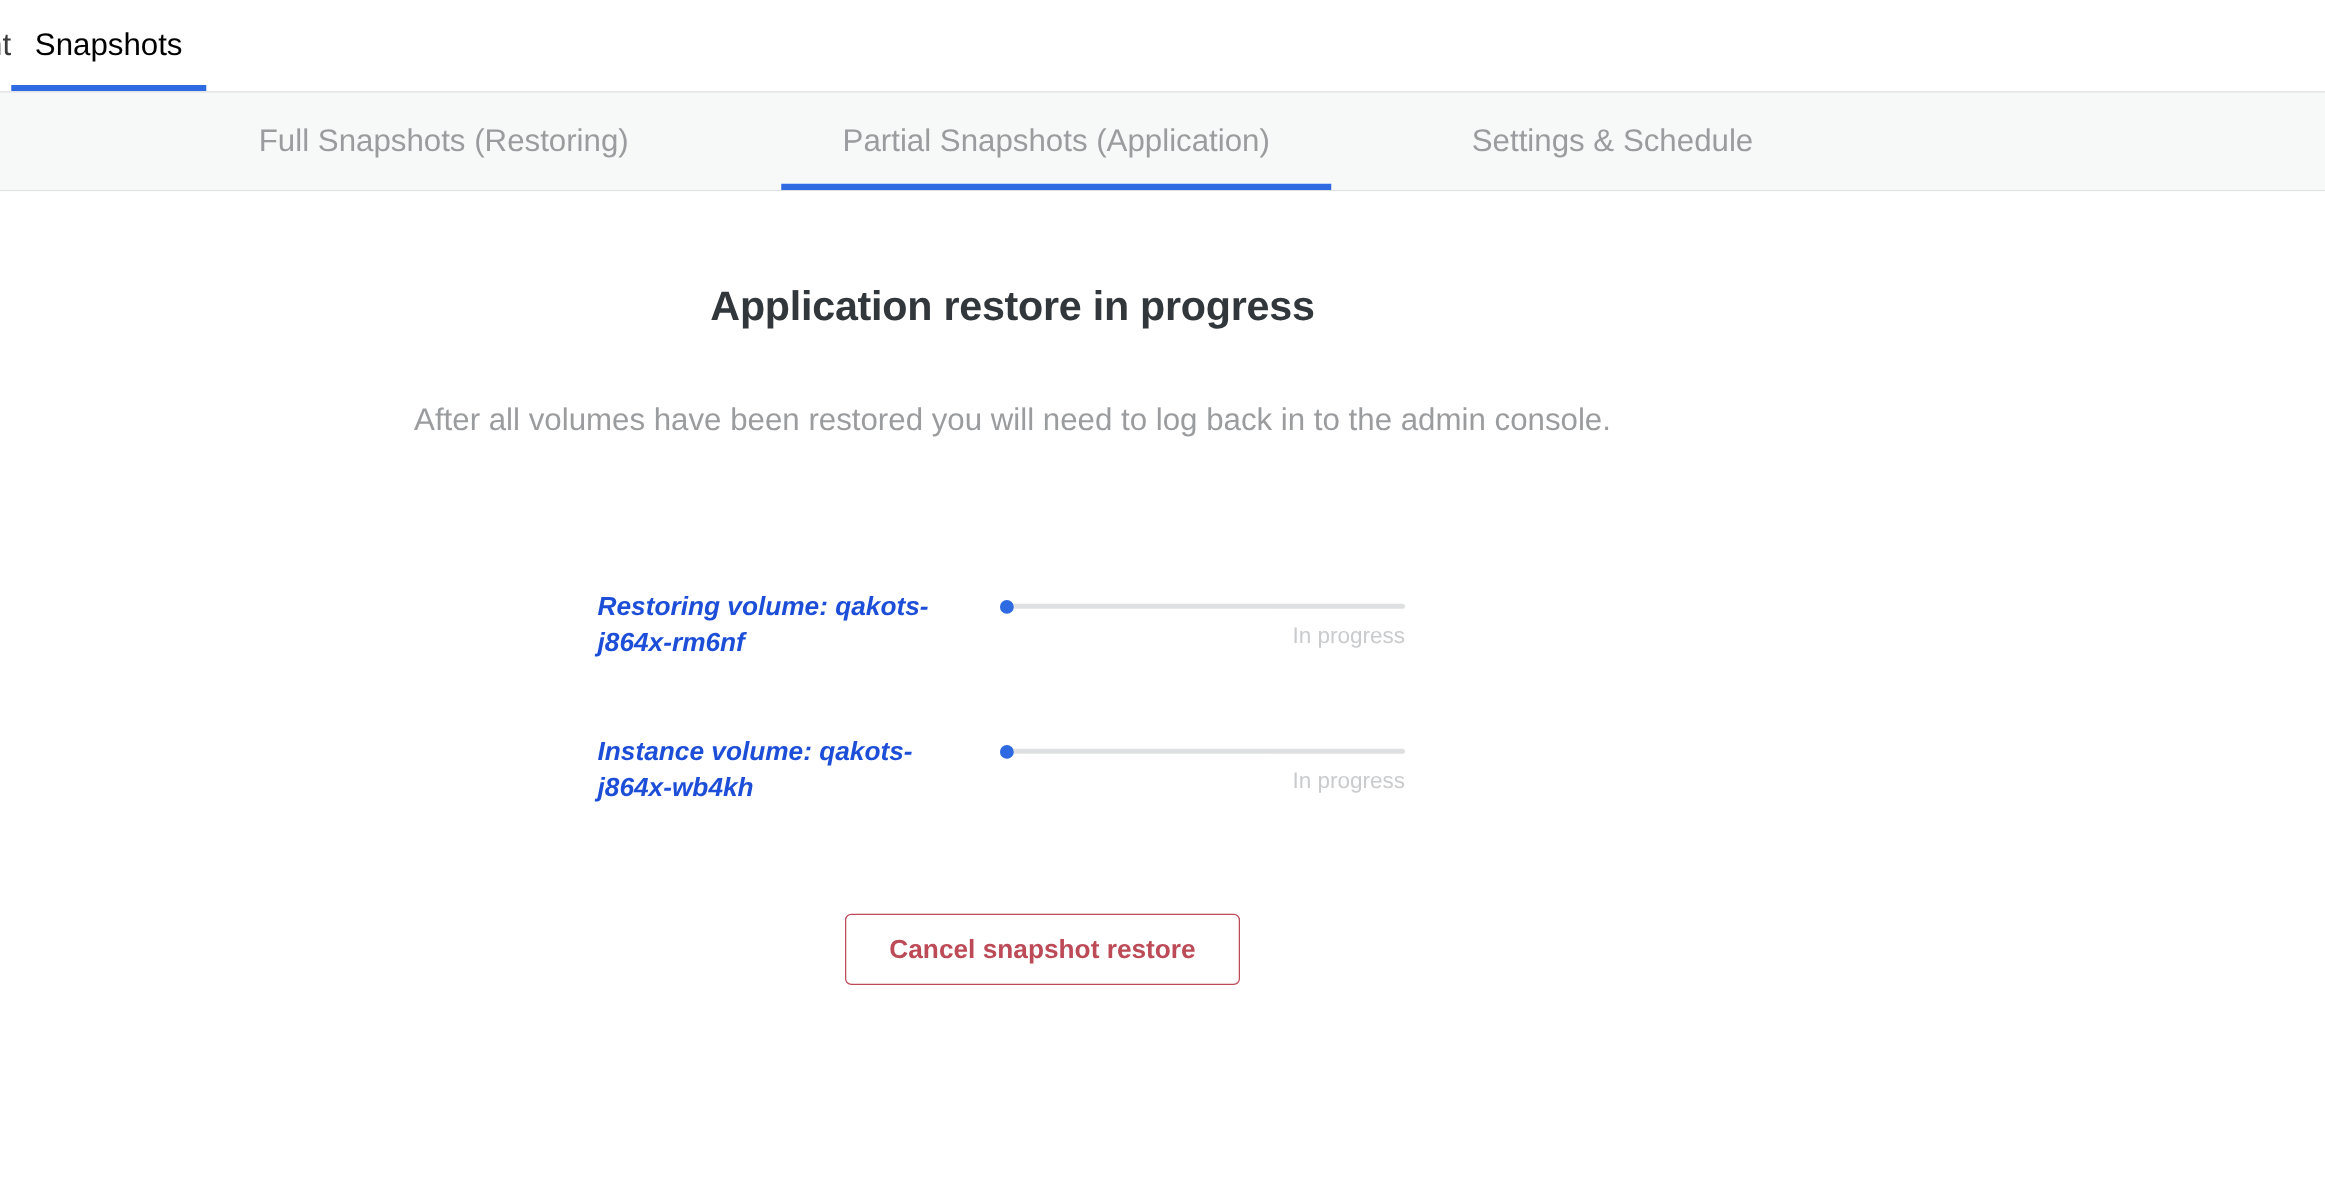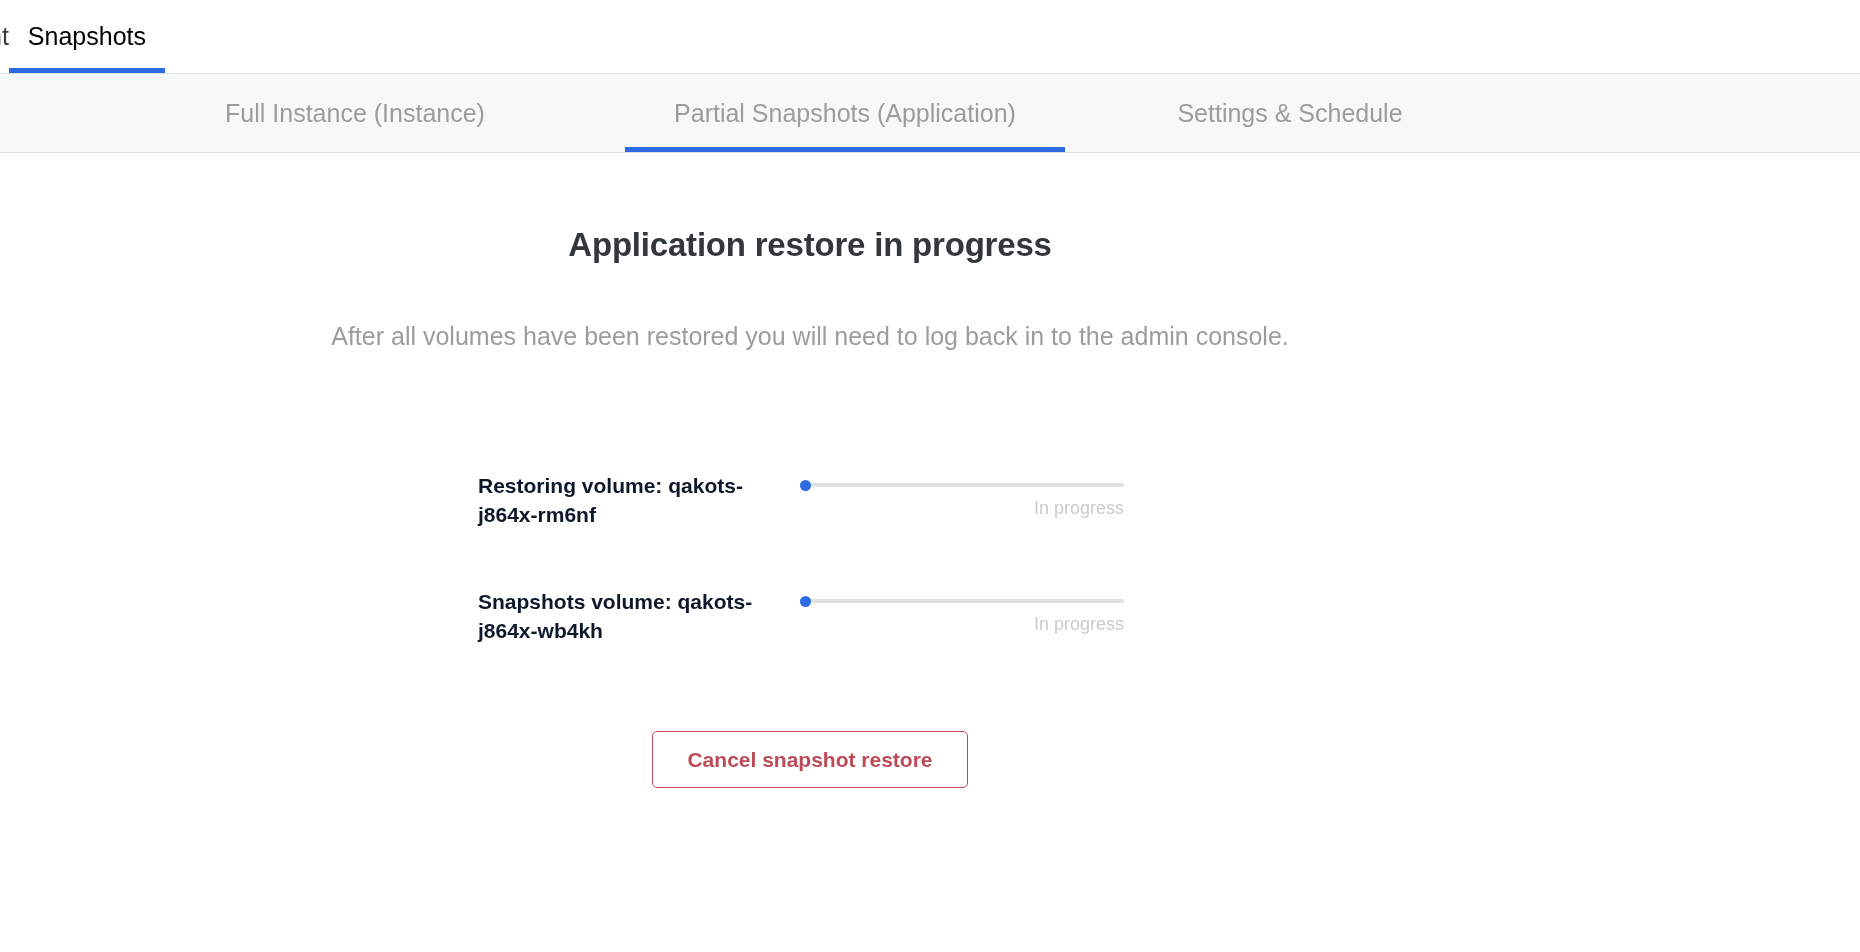--- a/index.html
+++ b/index.html
@@ -139,22 +139,23 @@
     position: relative;
     height: 116px;
   }
   .volume-label {
     position: absolute;
     left: 0;
     top: 0;
     width: 276px;
     font-size: 21px;
     font-weight: bold;
-    color: #0f172a;
+    color: #1d4ed8;
     line-height: 29px;
+    font-style: italic;
   }
   .volume-progress {
     position: absolute;
     left: 322px;
     top: 0;
     width: 324px;
   }
   .progress-track {
     position: relative;
     width: 324px;
@@ -182,20 +183,21 @@
   }
 
   
   .cancel-wrap {
     position: absolute;
     top: 578px;
     left: 0;
     width: 1620px;
     display: flex;
     justify-content: center;
+    padding-left: 24px;
   }
   .cancel-button {
     background: #ffffff;
     border: 1.5px solid #bc4a57;
     border-radius: 5px;
     color: #bc4a57;
     font-family: "Liberation Sans", sans-serif;
     font-size: 21px;
     font-weight: bold;
     padding: 17px 34px;
@@ -211,21 +213,21 @@
     <span>nt</span>
   </div>
   <div class="top-tab" id="toptab-1">
     <span>Snapshots</span>
     <span class="tt-underline"></span>
   </div>
 </div>
 
 <div class="sub-tabbar">
   <div class="sub-tab" id="subtab-0">
-    <span>Full Instance (Instance)</span>
+    <span>Full Snapshots (Restoring)</span>
     <span class="st-underline"></span>
   </div>
   <div class="sub-tab" id="subtab-2">
     <span>Settings &amp; Schedule</span>
     <span class="st-underline"></span>
   </div>
   <div class="sub-tab active" id="subtab-1">
     <span>Partial Snapshots (Application)</span>
     <span class="st-underline"></span>
   </div>
@@ -242,21 +244,21 @@
       <div class="volume-label">Restoring volume: qakots-j864x-rm6nf</div>
       <div class="volume-progress">
         <div class="progress-track">
           <span class="progress-knob"></span>
         </div>
         <div class="progress-status">In progress</div>
       </div>
     </div>
 
     <div class="volume-row">
-      <div class="volume-label">Snapshots volume: qakots-j864x-wb4kh</div>
+      <div class="volume-label">Instance volume: qakots-j864x-wb4kh</div>
       <div class="volume-progress">
         <div class="progress-track">
           <span class="progress-knob"></span>
         </div>
         <div class="progress-status">In progress</div>
       </div>
     </div>
 
   </div>
 

